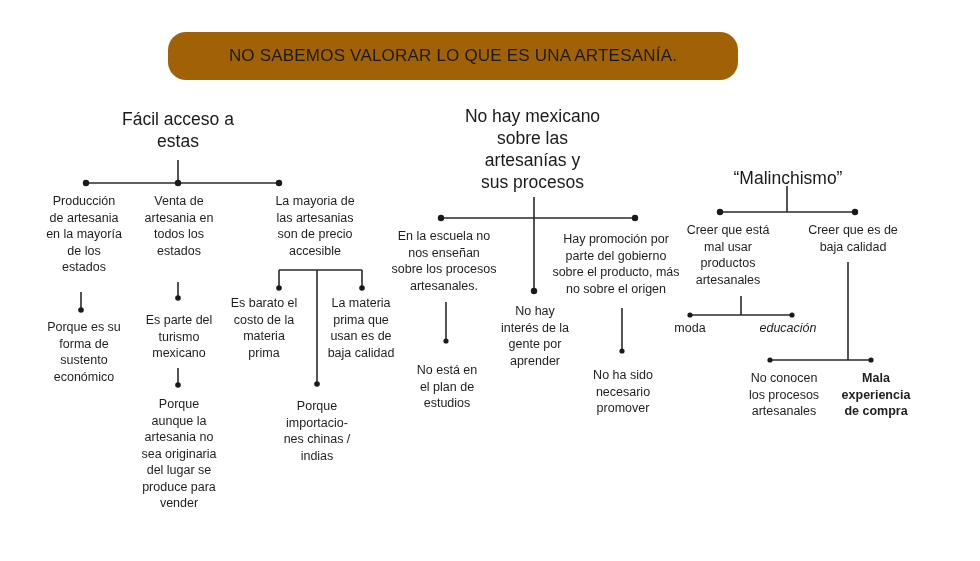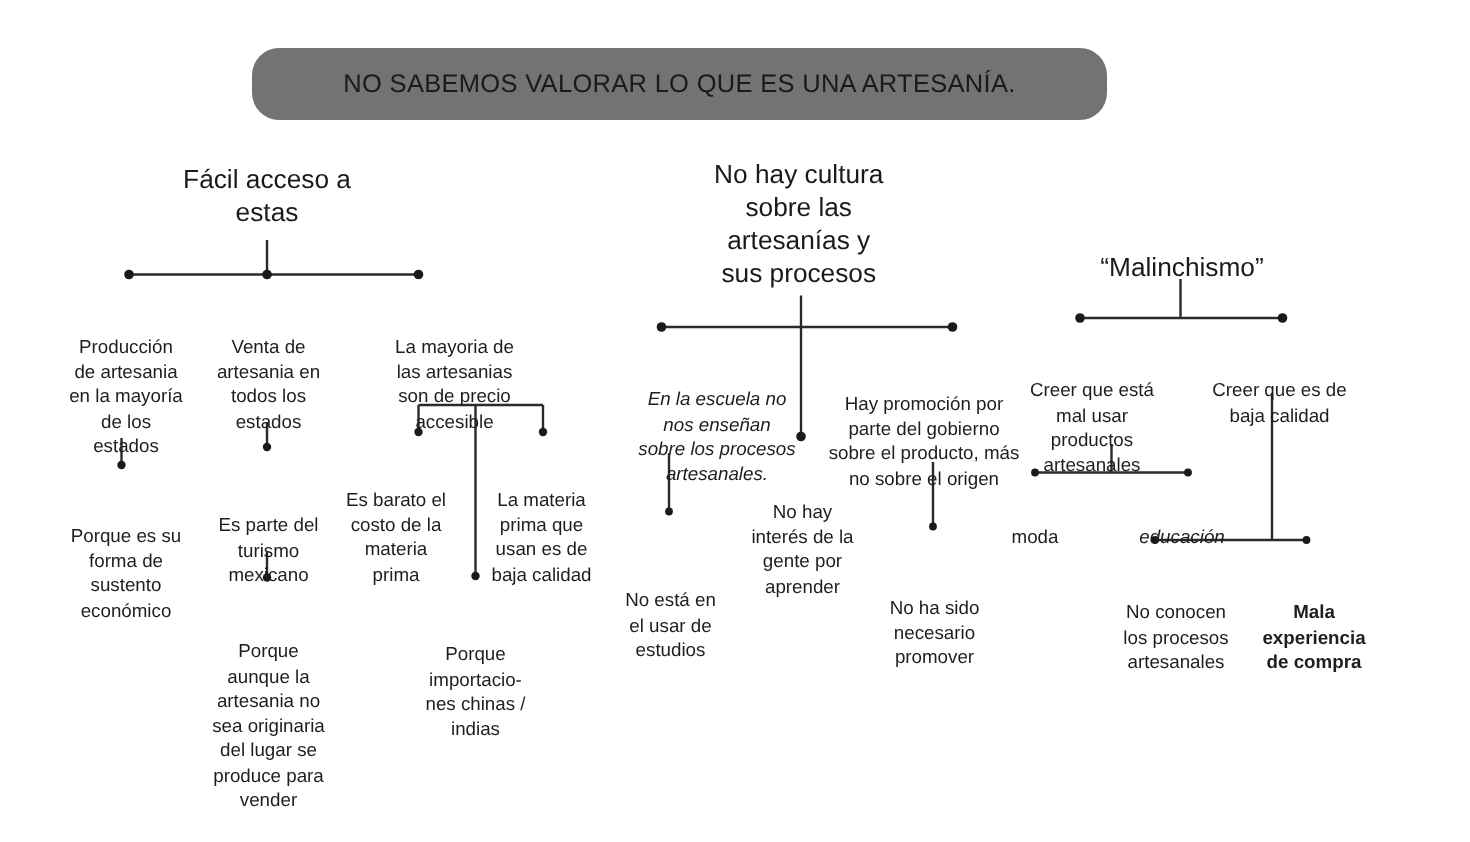--- a/index.html
+++ b/index.html
@@ -1,20 +1,20 @@
 <!DOCTYPE html>
 <html><head>
 <meta charset="utf-8">
 <style>
   html,body{margin:0;padding:0;background:#ffffff;}
   body{width:980px;height:561px;position:relative;overflow:hidden;font-family:"Liberation Sans",sans-serif;color:#1e1e1e;}
-  .banner{position:absolute;left:168px;top:32px;width:570px;height:48px;background:#737373;border-radius:18px;display:flex;align-items:center;justify-content:center;}
+  .banner{position:absolute;left:168px;top:32px;width:570px;height:48px;background:#a16207;border-radius:18px;display:flex;align-items:center;justify-content:center;}
   .banner span{font-size:17px;font-weight:normal;letter-spacing:0.2px;color:#1a1a1a;}
   .lines{position:absolute;left:0;top:0;width:980px;height:561px;}
-  .t{position:absolute;text-align:center;font-size:12.5px;line-height:16.5px;white-space:pre-line;color:#1e1e1e;margin-top:30px;}
+  .t{position:absolute;text-align:center;font-size:12.5px;line-height:16.5px;white-space:pre-line;color:#1e1e1e;}
   .h{position:absolute;text-align:center;font-size:17.5px;line-height:22px;white-space:pre-line;color:#1a1a1a;}
 </style>
 </head>
 <body>
 
 <div class="banner">
   <span>NO SABEMOS VALORAR LO QUE ES UNA ARTESANÍA.</span>
 </div>
 
 <svg class="lines" viewBox="0 0 980 561">
@@ -84,47 +84,47 @@
 <div class="t" style="left:132px;top:312px;width:94px;">Es parte del
 turismo
 mexicano</div>
 <div class="t" style="left:128px;top:396px;width:102px;">Porque
 aunque la
 artesania no
 sea originaria
 del lugar  se
 produce para
 vender</div>
-<div class="t" style="left:248px;top:193px;width:110px;">La mayoria de
+<div class="t" style="left:260px;top:193px;width:110px;">La mayoria de
 las artesanias
 son de precio
 accesible</div>
 <div class="t" style="left:224px;top:295px;width:80px;">Es barato el
 costo de la
 materia
 prima</div>
 <div class="t" style="left:320px;top:295px;width:82px;">La materia
 prima que
 usan es de
 baja calidad</div>
 <div class="t" style="left:272px;top:398px;width:90px;">Porque
 importacio-
 nes chinas /
 indias</div>
 
-<div class="h" style="left:450px;top:105px;width:165px;">No hay cultura
+<div class="h" style="left:450px;top:105px;width:165px;">No hay mexicano
 sobre las
 artesanías y
 sus procesos</div>
-<div class="t" style="left:416px;top:228px;width:124px;font-style:italic;">En la escuela no
+<div class="t" style="left:382px;top:228px;width:124px;">En la escuela no
 nos enseñan
 sobre los procesos
 artesanales.</div>
 <div class="t" style="left:405px;top:362px;width:84px;">No está en
-el usar de
+el plan de
 estudios</div>
 <div class="t" style="left:490px;top:303px;width:90px;">No hay
 interés de la
 gente por
 aprender</div>
 <div class="t" style="left:538px;top:231px;width:156px;">Hay promoción por
 parte del gobierno
 sobre el producto, más
 no sobre el origen</div>
 <div class="t" style="left:578px;top:367px;width:90px;">No ha sido

